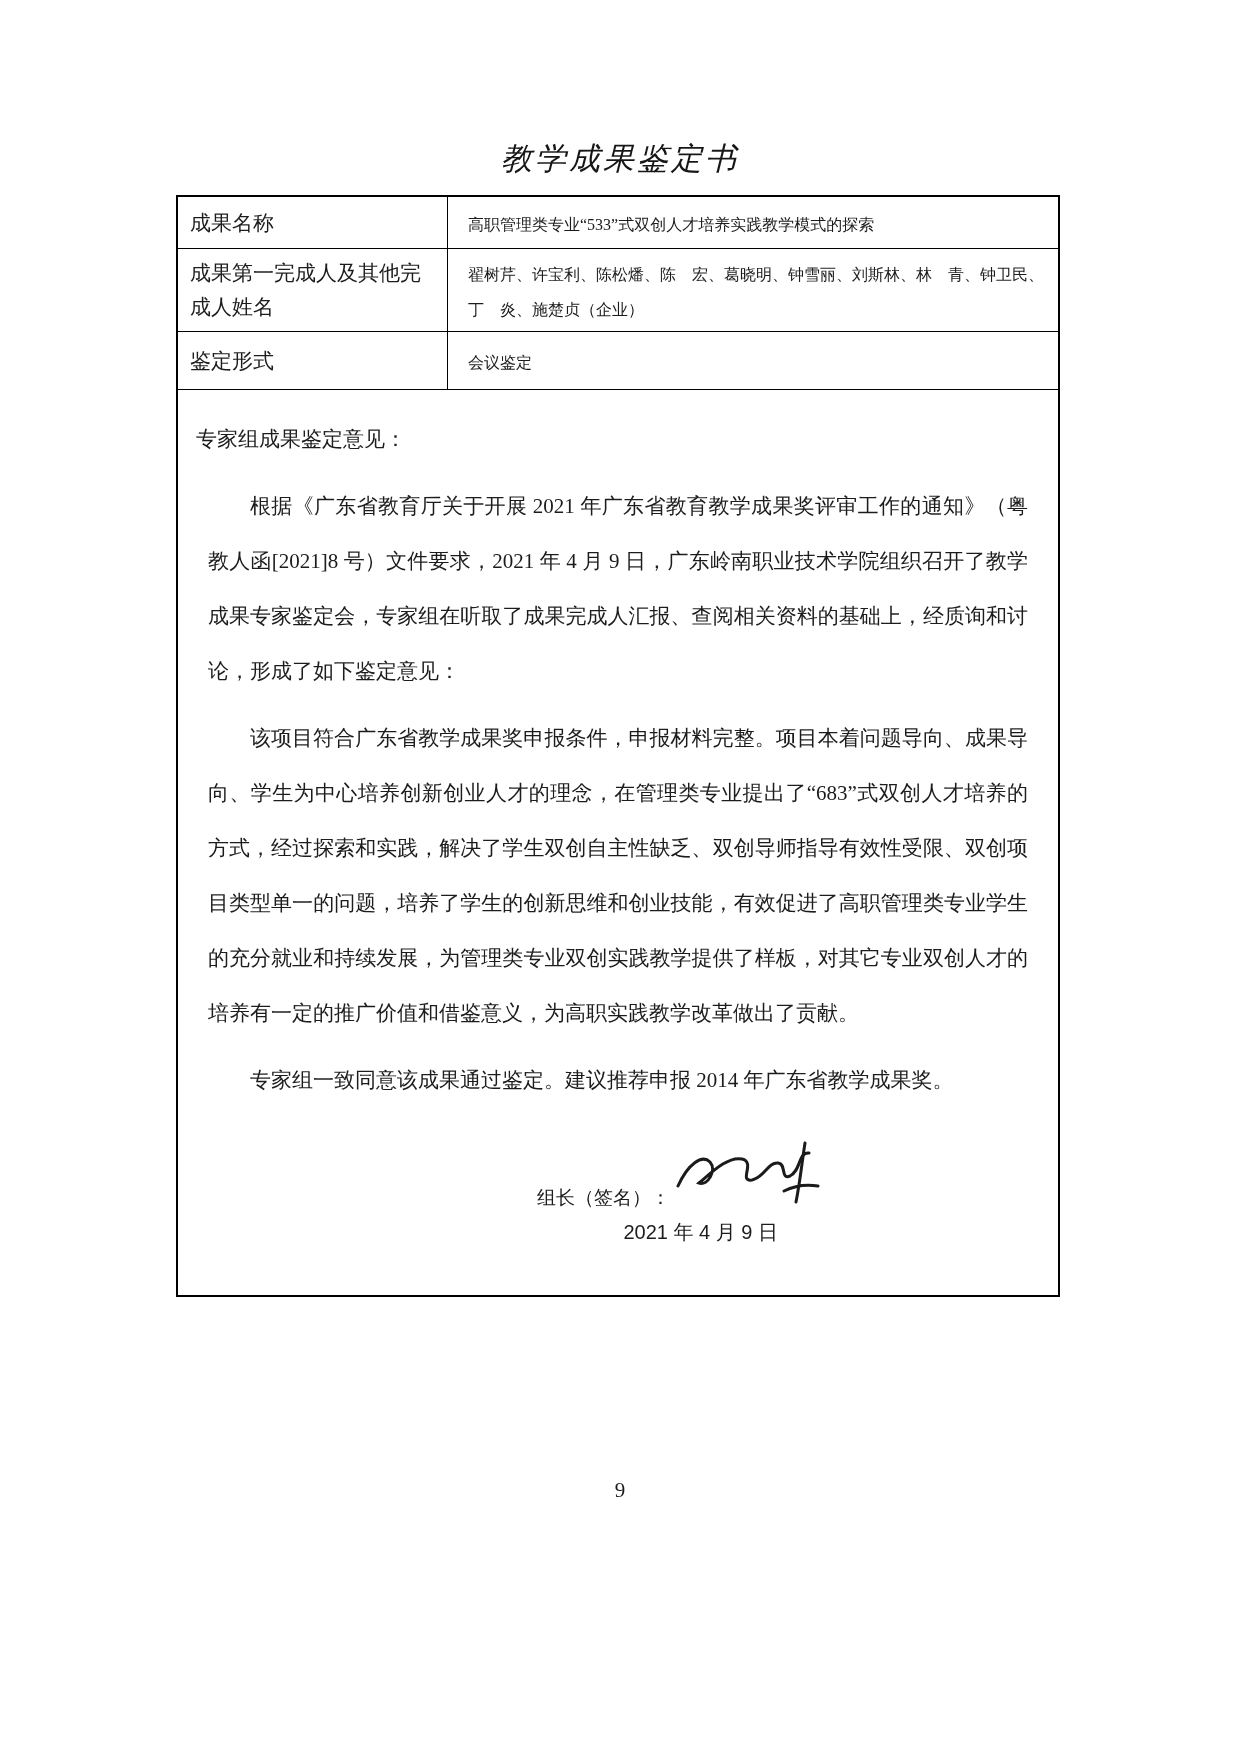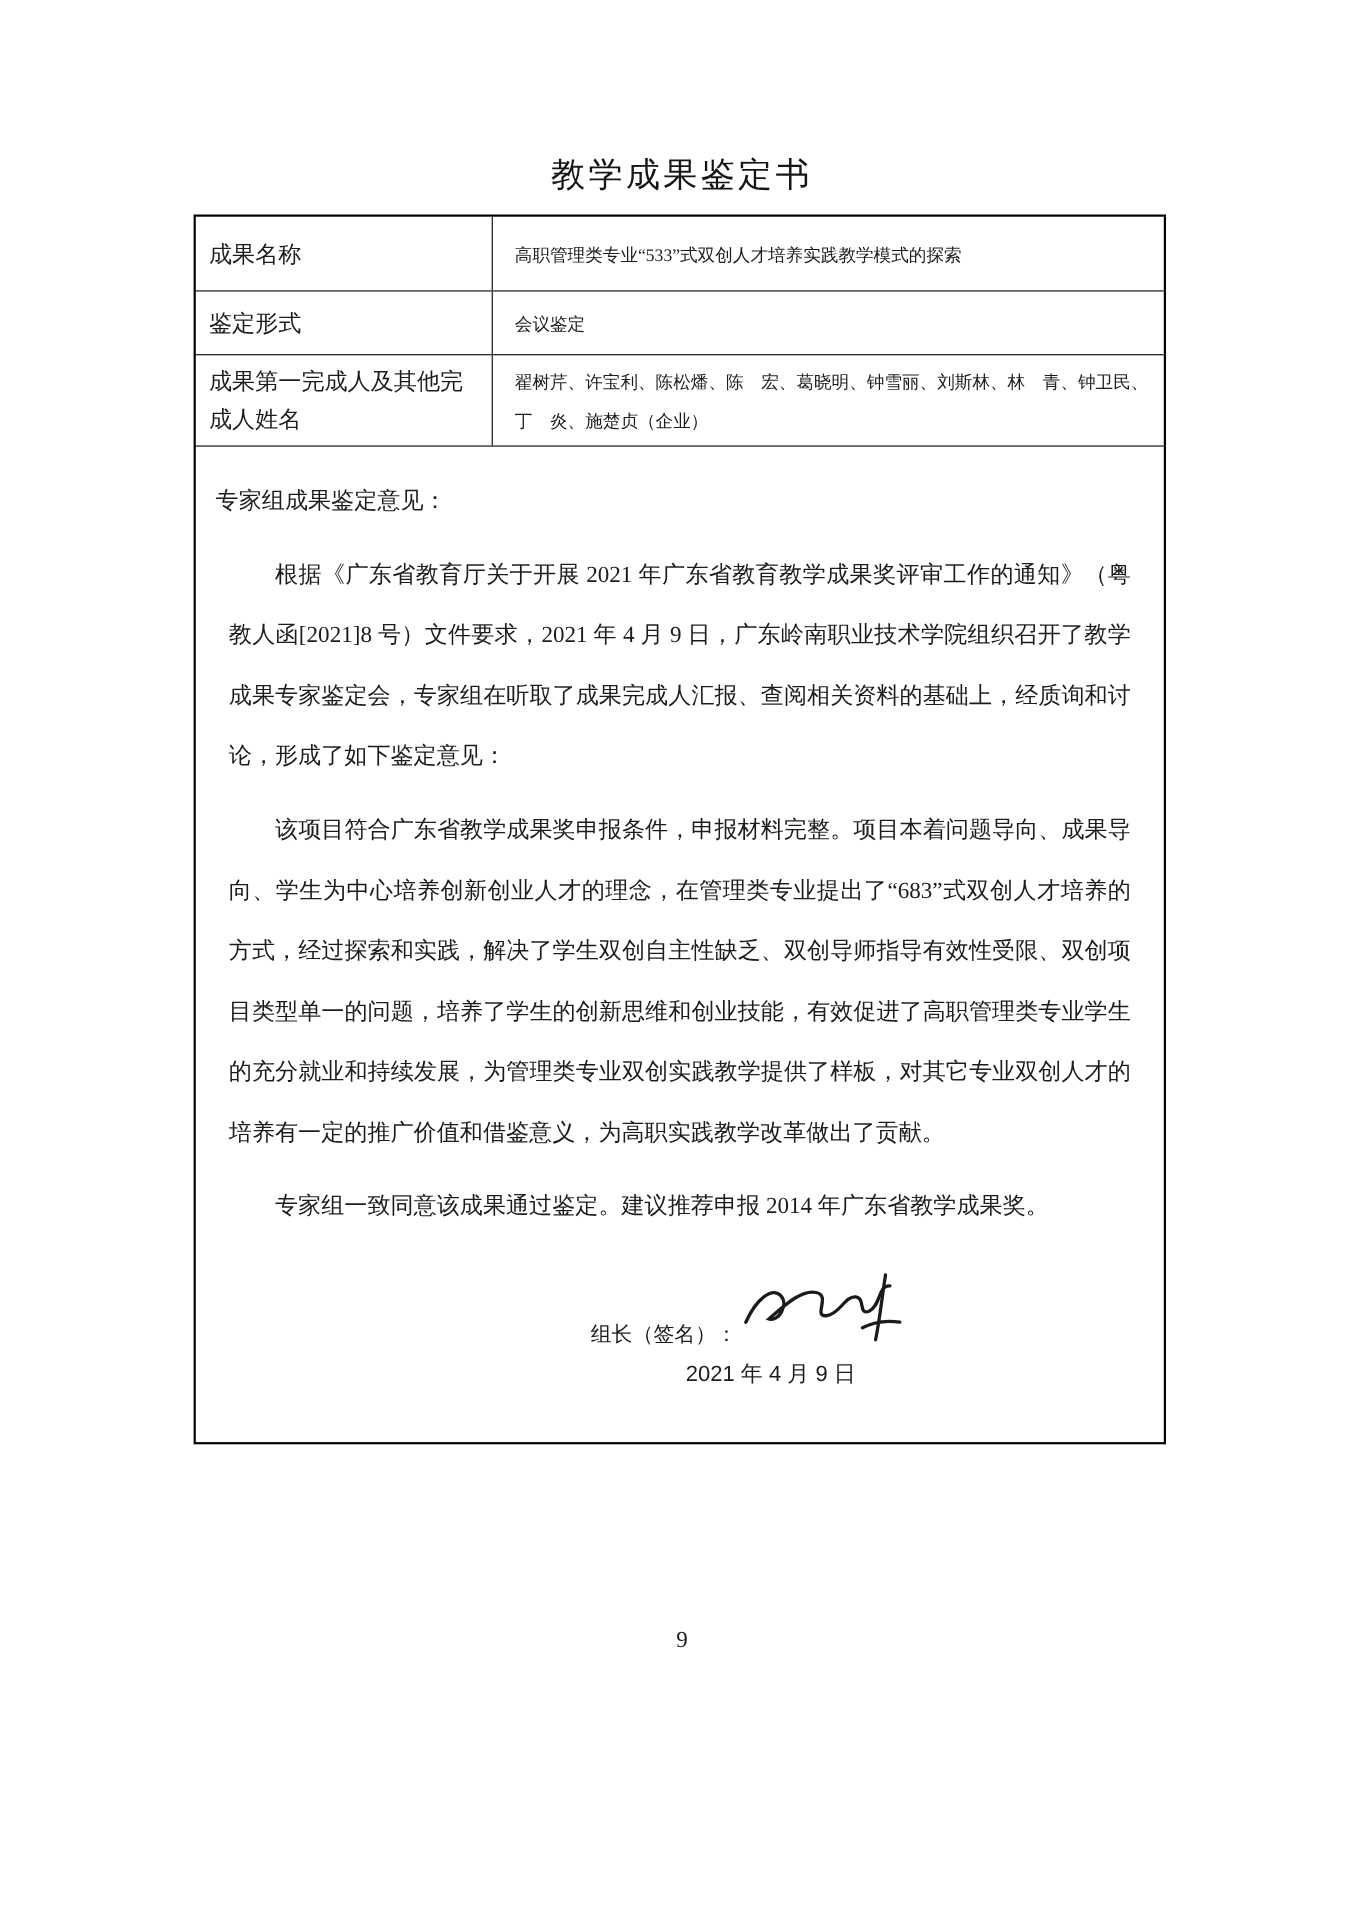--- a/index.html
+++ b/index.html
@@ -10,41 +10,42 @@
     font-family:"Liberation Serif","DejaVu Serif",serif;
     position:relative;
     overflow:hidden;
   }
   .doc-title {
     position:absolute; top:138px; left:0; right:0;
     text-align:center;
     font-size:31px;
     letter-spacing:3px;
     color:#161616;
+    font-style:italic;
   }
   .tbl {
     position:absolute; left:176px; top:195px; width:884px;
     border:2px solid #000;
     box-sizing:border-box;
   }
   .t-row { display:flex; border-bottom:1.5px solid #000; box-sizing:border-box; }
   .cell-l {
     width:270px; box-sizing:border-box;
     border-right:1.5px solid #000;
     padding:4px 12px;
     display:flex; align-items:center;
     font-size:21px; line-height:34px;
   }
   .cell-r {
     flex:1; box-sizing:border-box;
     padding:8px 14px 4px 20px;
     display:flex; align-items:center;
     font-size:16px; line-height:35px;
   }
-  .t-row.r1 { height:68px; }
+  .t-row.r1 { height:52px; }
   .t-row.r2 { min-height:76px; }
   .t-row.r3 { height:58px; }
   .opinion-cell {
     height:905px; box-sizing:border-box;
     padding:14px 18px 12px 18px;
     overflow:hidden;
     position:relative;
   }
   .op-heading {
     font-size:21px; line-height:55px;
@@ -86,28 +87,28 @@
 
 <div class="doc-title">教学成果鉴定书</div>
 
 <div class="tbl">
 
   <div class="t-row r1">
     <div class="cell-l">成果名称</div>
     <div class="cell-r">高职管理类专业“533”式双创人才培养实践教学模式的探索</div>
   </div>
 
+  <div class="t-row r2">
+    <div class="cell-l">成果第一完成人及其他完成人姓名</div>
+    <div class="cell-r">翟树芹、许宝利、陈松燔、陈　宏、葛晓明、钟雪丽、刘斯林、林　青、钟卫民、丁　炎、施楚贞（企业）</div>
+  </div>
+
   <div class="t-row r3">
     <div class="cell-l">鉴定形式</div>
     <div class="cell-r">会议鉴定</div>
-  </div>
-
-  <div class="t-row r2">
-    <div class="cell-l">成果第一完成人及其他完成人姓名</div>
-    <div class="cell-r">翟树芹、许宝利、陈松燔、陈　宏、葛晓明、钟雪丽、刘斯林、林　青、钟卫民、丁　炎、施楚贞（企业）</div>
   </div>
 
   <div class="opinion-cell">
     <div class="op-heading">专家组成果鉴定意见：</div>
     <p class="op-para">根据《广东省教育厅关于开展 2021 年广东省教育教学成果奖评审工作的通知》（粤教人函[2021]8 号）文件要求，2021 年 4 月 9 日，广东岭南职业技术学院组织召开了教学成果专家鉴定会，专家组在听取了成果完成人汇报、查阅相关资料的基础上，经质询和讨论，形成了如下鉴定意见：</p>
     <p class="op-para">该项目符合广东省教学成果奖申报条件，申报材料完整。项目本着问题导向、成果导向、学生为中心培养创新创业人才的理念，在管理类专业提出了“683”式双创人才培养的方式，经过探索和实践，解决了学生双创自主性缺乏、双创导师指导有效性受限、双创项目类型单一的问题，培养了学生的创新思维和创业技能，有效促进了高职管理类专业学生的充分就业和持续发展，为管理类专业双创实践教学提供了样板，对其它专业双创人才的培养有一定的推广价值和借鉴意义，为高职实践教学改革做出了贡献。</p>
     <p class="op-para">专家组一致同意该成果通过鉴定。建议推荐申报 2014 年广东省教学成果奖。</p>
 
     <div class="sig-row">
       <span class="sig-label">组长（签名）：</span>

